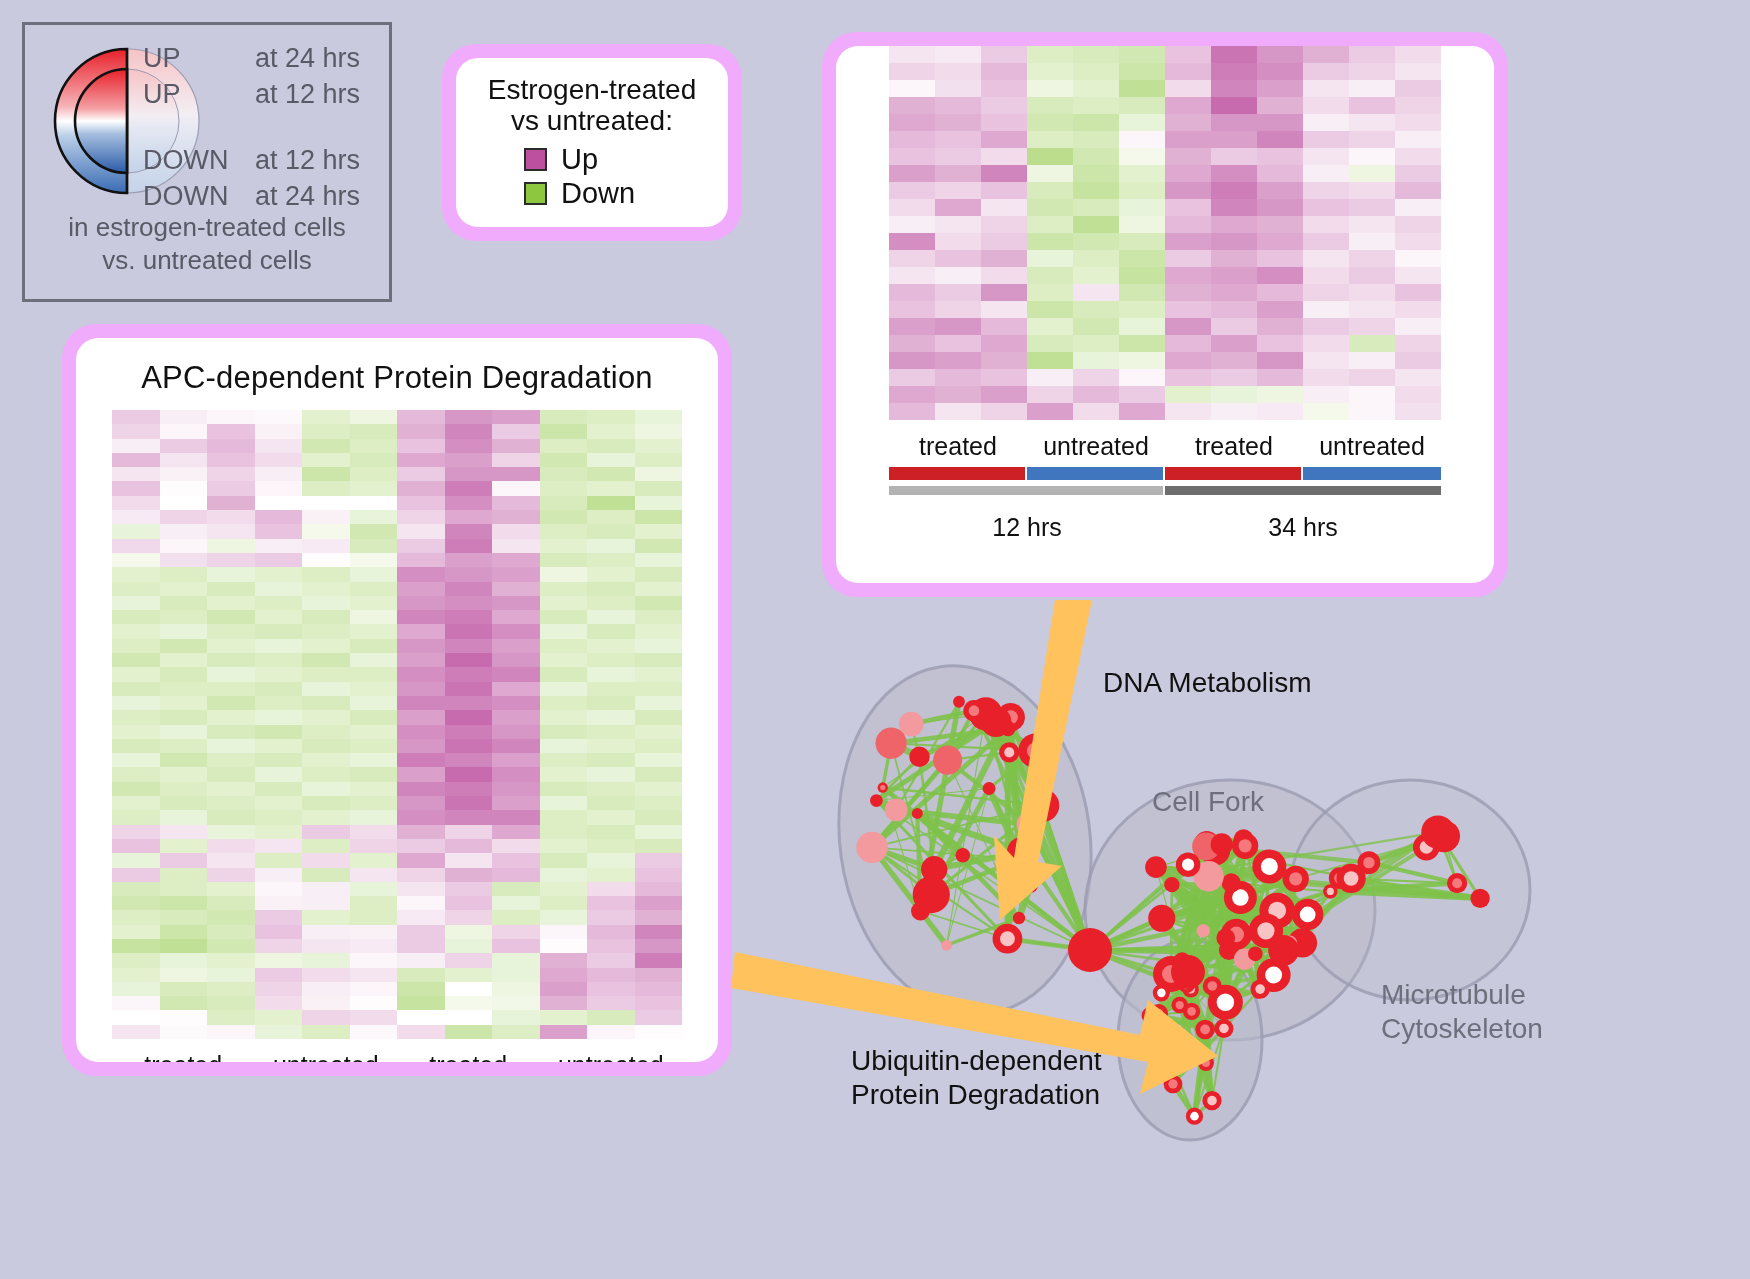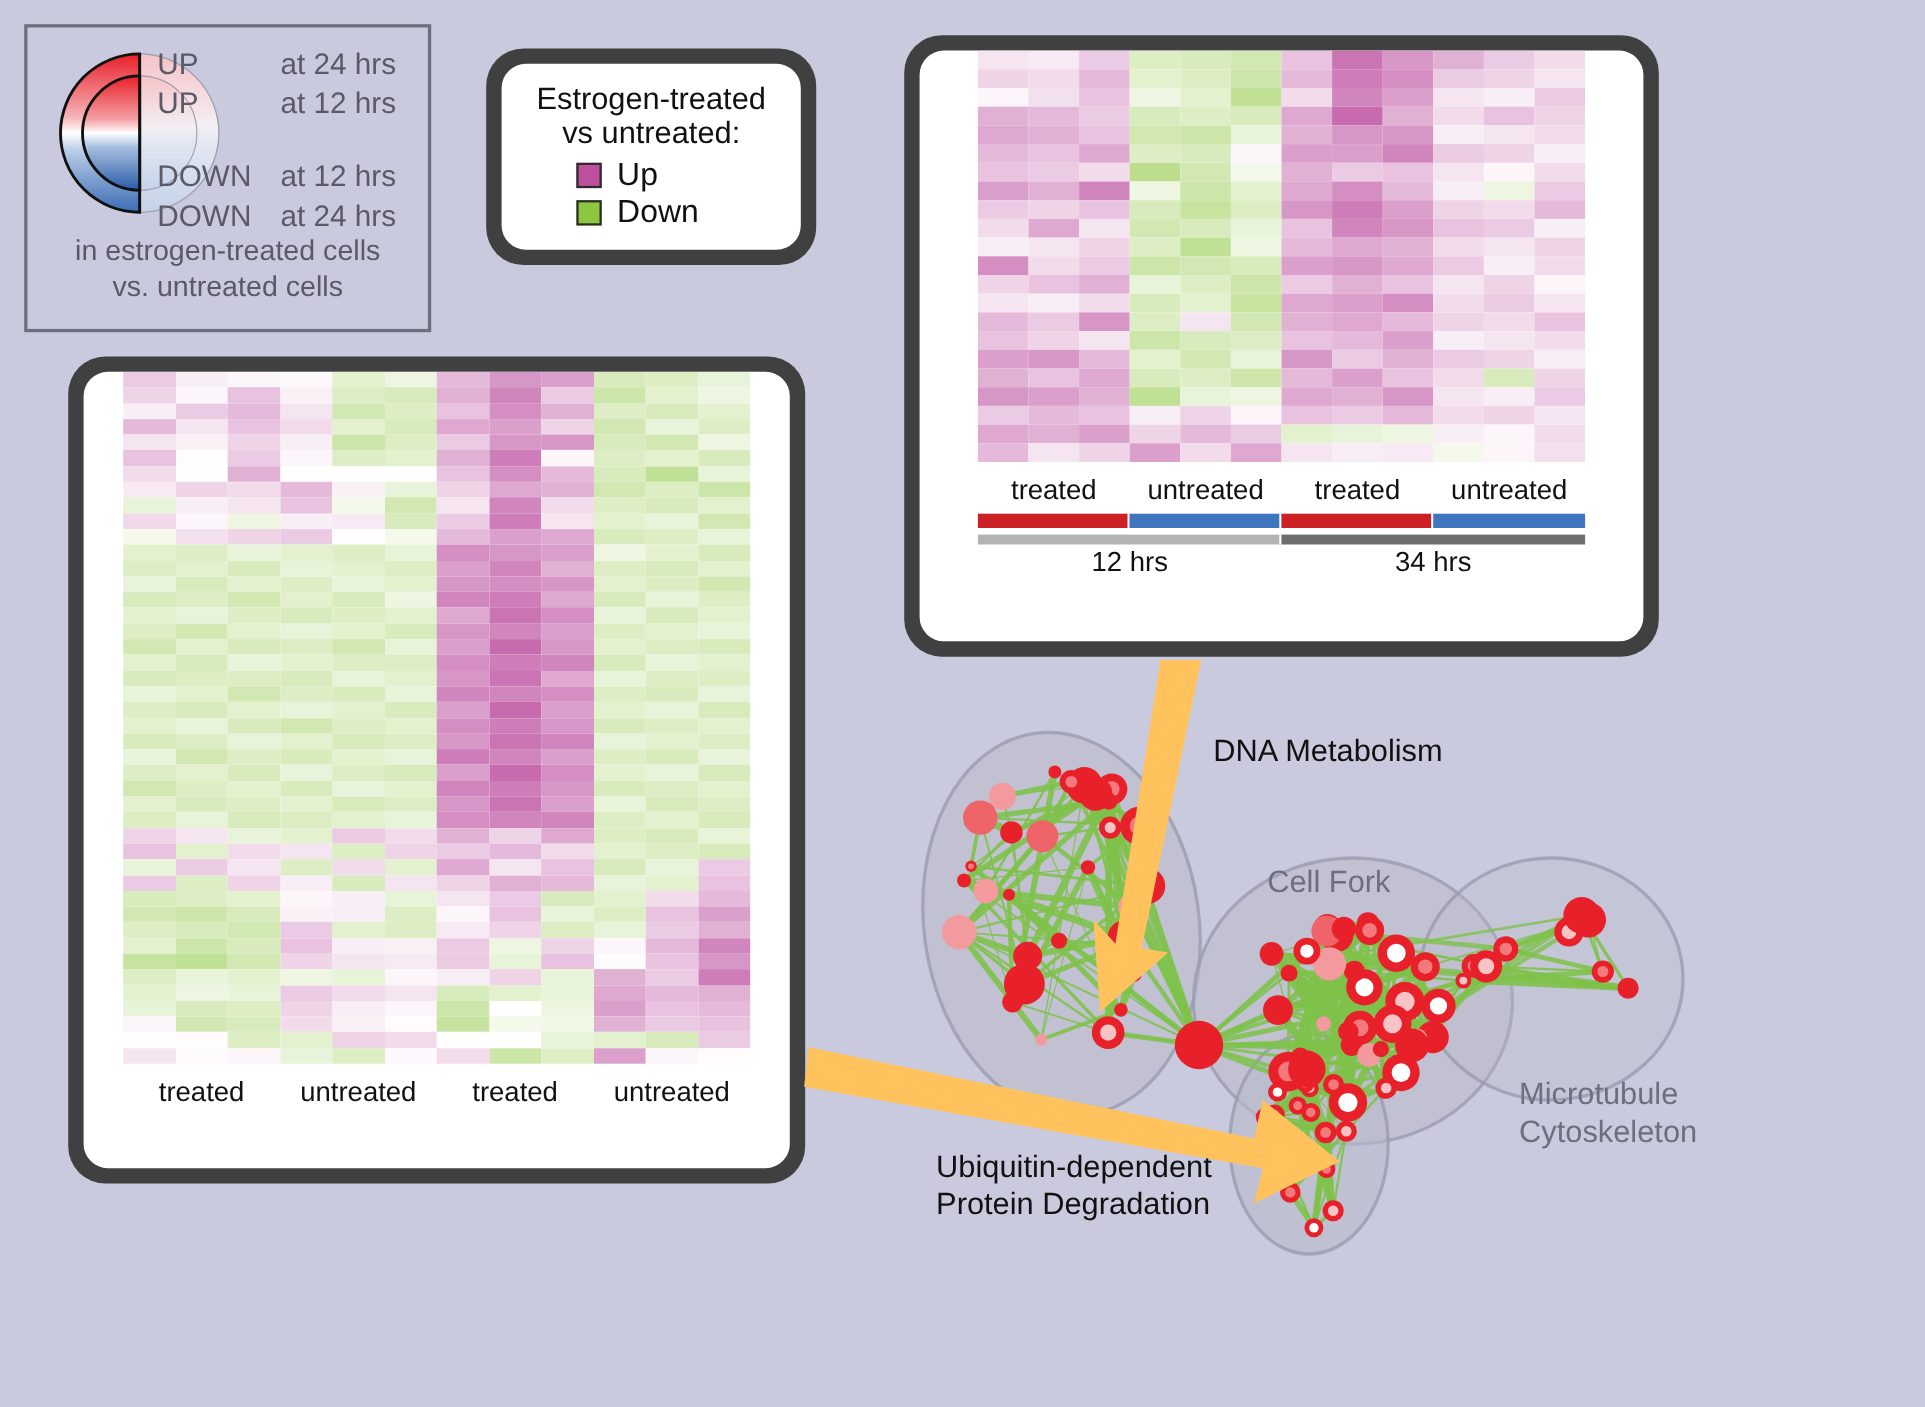--- a/index.html
+++ b/index.html
@@ -24,21 +24,21 @@
   .key-row .k-dir{width:112px;font-size:27px;color:#595a66;}
   .key-row .k-time{font-size:27px;color:#595a66;}
   .key-gap{height:30px;}
   .key-foot{
     position:absolute;left:0;right:0;top:186px;text-align:center;
     font-size:26px;color:#595a66;line-height:1.25;
   }
 
   
   .panel{
-    position:absolute;background:#404040;border-radius:34px;
+    position:absolute;background:#f0abfc;border-radius:34px;
     box-sizing:border-box;padding:14px;
   }
   .panel > .inner{
     width:100%;height:100%;background:#ffffff;border-radius:22px;
     box-sizing:border-box;position:relative;overflow:hidden;
   }
 
   #legend-panel{left:442px;top:44px;width:300px;height:197px;}
   #legend-panel .inner{padding:16px 20px;}
   .legend-title{font-size:28px;color:#111;line-height:1.12;text-align:center;}
@@ -57,21 +57,21 @@
   #apc-panel .panel-title{font-size:31px;margin-top:22px;margin-bottom:14px;}
 
   .heatmap{display:grid;margin:0 auto;}
   .heat-cell{width:100%;height:100%;}
 
   .axis-wrap{margin:0 auto;}
   .cond-labels{display:grid;grid-template-columns:repeat(4,1fr);}
   .cond-labels span{text-align:center;font-size:25px;color:#111;line-height:1.35;}
   .cond-bar{display:grid;grid-template-columns:repeat(4,1fr);height:13px;margin-top:3px;}
   .time-bar{display:grid;grid-template-columns:repeat(2,1fr);height:9px;margin-top:6px;}
-  .time-labels{display:grid;grid-template-columns:repeat(2,1fr);margin-top:2px;}
+  .time-labels{display:grid;grid-template-columns:repeat(2,1fr);margin-top:18px;}
   .time-labels span{text-align:center;font-size:25px;color:#111;}
 
   
   #network{position:absolute;left:790px;top:600px;width:790px;height:680px;}
   #network svg{display:block;}
   .cluster-label{position:absolute;font-size:28px;line-height:1.2;white-space:pre-line;}
   #label-dna{left:1103px;top:666px;color:#111;}
   #label-cc{left:1152px;top:785px;color:#6e6f7c;}
   #label-mt{left:1381px;top:978px;color:#6e6f7c;text-align:left;}
   #label-ubq{left:851px;top:1044px;color:#111;}
@@ -448,20 +448,21 @@
         <div class="time-labels">
           <span>12 hrs</span>
           <span>34 hrs</span>
         </div>
       </div>
     </div>
   </div>
 
   <div class="panel" id="apc-panel">
     <div class="inner">
+      <div class="panel-title">APC-dependent Protein Degradation</div>
       <div class="heatmap" id="hm-apc" style="grid-template-columns: repeat(12, 47.5px); grid-auto-rows: 14.3px; width: 570px;">
           <div class="heat-cell" style="background: rgb(235, 203, 227);"></div>
           <div class="heat-cell" style="background: rgb(248, 238, 246);"></div>
           <div class="heat-cell" style="background: rgb(252, 246, 250);"></div>
           <div class="heat-cell" style="background: rgb(252, 248, 251);"></div>
           <div class="heat-cell" style="background: rgb(227, 241, 207);"></div>
           <div class="heat-cell" style="background: rgb(238, 246, 226);"></div>
           <div class="heat-cell" style="background: rgb(229, 185, 217);"></div>
           <div class="heat-cell" style="background: rgb(215, 151, 198);"></div>
           <div class="heat-cell" style="background: rgb(219, 159, 203);"></div>

